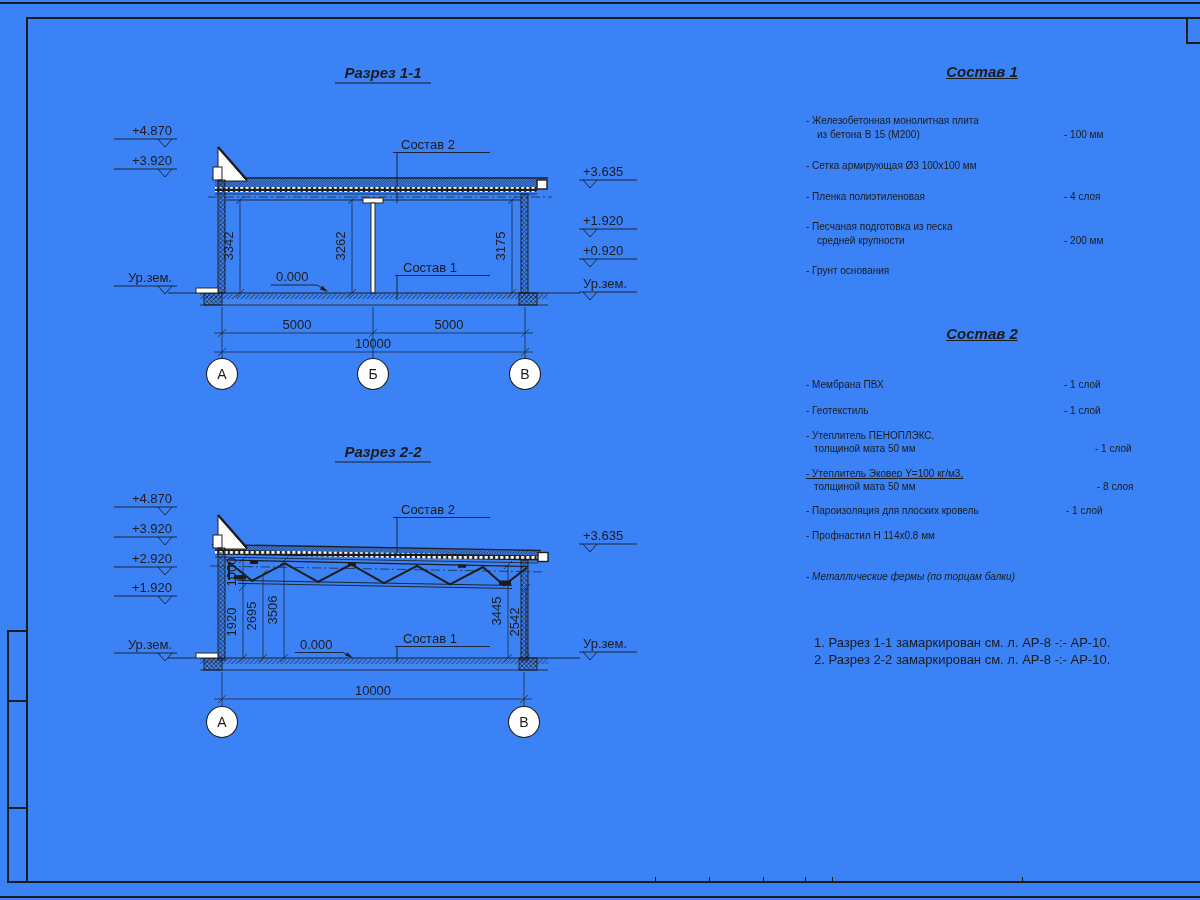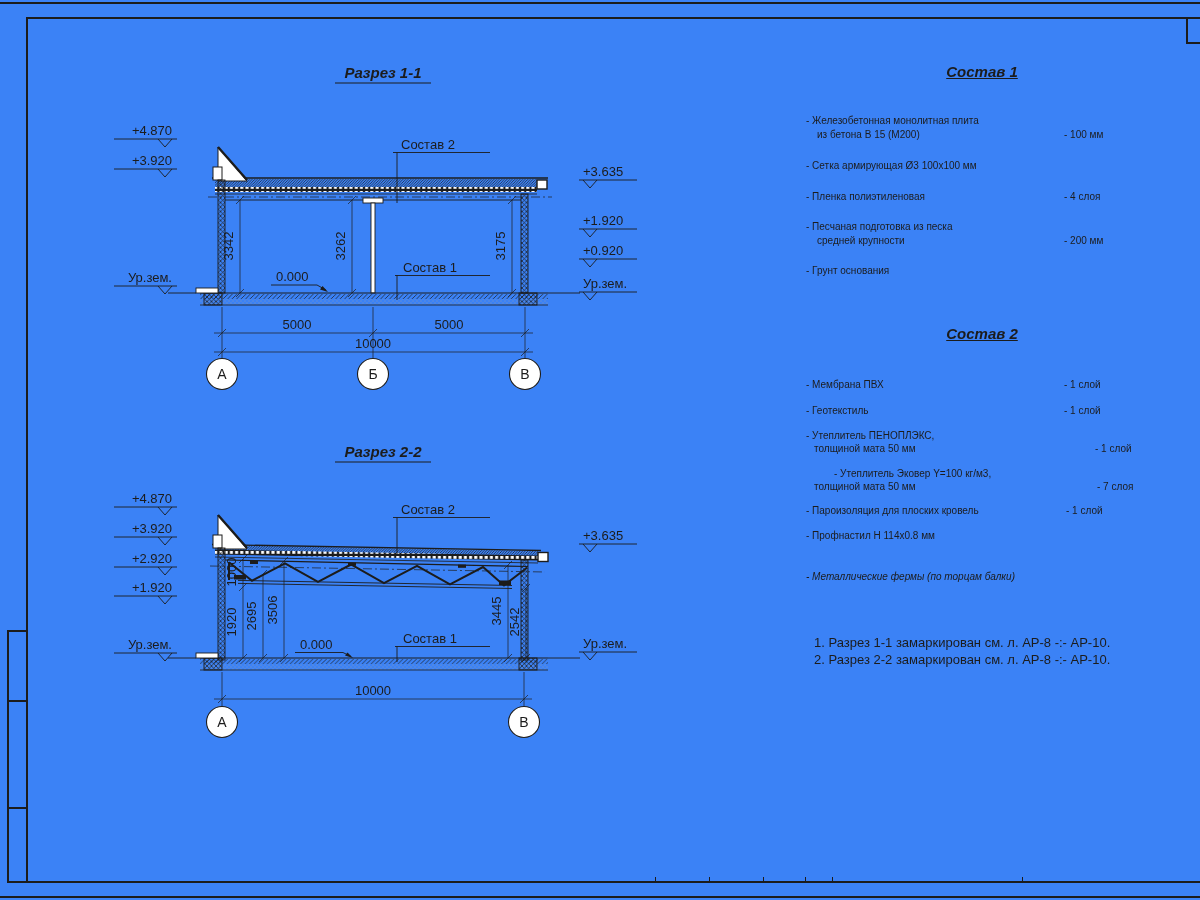--- a/index.html
+++ b/index.html
@@ -361,23 +361,23 @@
 
   <div class="comp-title" style="left:917px;top:325px;">Состав 2</div>
   <div>
     <div class="t" style="left:806px;top:378px;">- Мембрана ПВХ</div>
     <div class="t" style="left:1064px;top:378px;">- 1 слой</div>
     <div class="t" style="left:806px;top:404px;">- Геотекстиль</div>
     <div class="t" style="left:1064px;top:404px;">- 1 слой</div>
     <div class="t" style="left:806px;top:429px;">- Утеплитель ПЕНОПЛЭКС,</div>
     <div class="t" style="left:814px;top:442px;">толщиной мата 50 мм</div>
     <div class="t" style="left:1095px;top:442px;">- 1 слой</div>
-    <div class="t" style="left:834px;top:467px;">- Утеплитель Эковер Y=100 кг/м3,</div>
+    <div class="t" style="left:806px;top:467px;text-decoration:underline;">- Утеплитель Эковер Y=100 кг/м3,</div>
     <div class="t" style="left:814px;top:480px;">толщиной мата 50 мм</div>
-    <div class="t" style="left:1097px;top:480px;">- 7 слоя</div>
+    <div class="t" style="left:1097px;top:480px;">- 8 слоя</div>
     <div class="t" style="left:806px;top:504px;">- Пароизоляция для плоских кровель</div>
     <div class="t" style="left:1066px;top:504px;">- 1 слой</div>
     <div class="t" style="left:806px;top:529px;">- Профнастил Н 114x0.8 мм</div>
     <div class="t" style="left:806px;top:570px;font-style:italic;">- Металлические фермы (по торцам балки)</div>
   </div>
 
   <div>
     <div class="note" style="left:814px;top:635px;">1. Разрез 1-1 замаркирован см. л. АР-8 -:- АР-10.</div>
     <div class="note" style="left:814px;top:652px;">2. Разрез 2-2 замаркирован см. л. АР-8 -:- АР-10.</div>
   </div>

